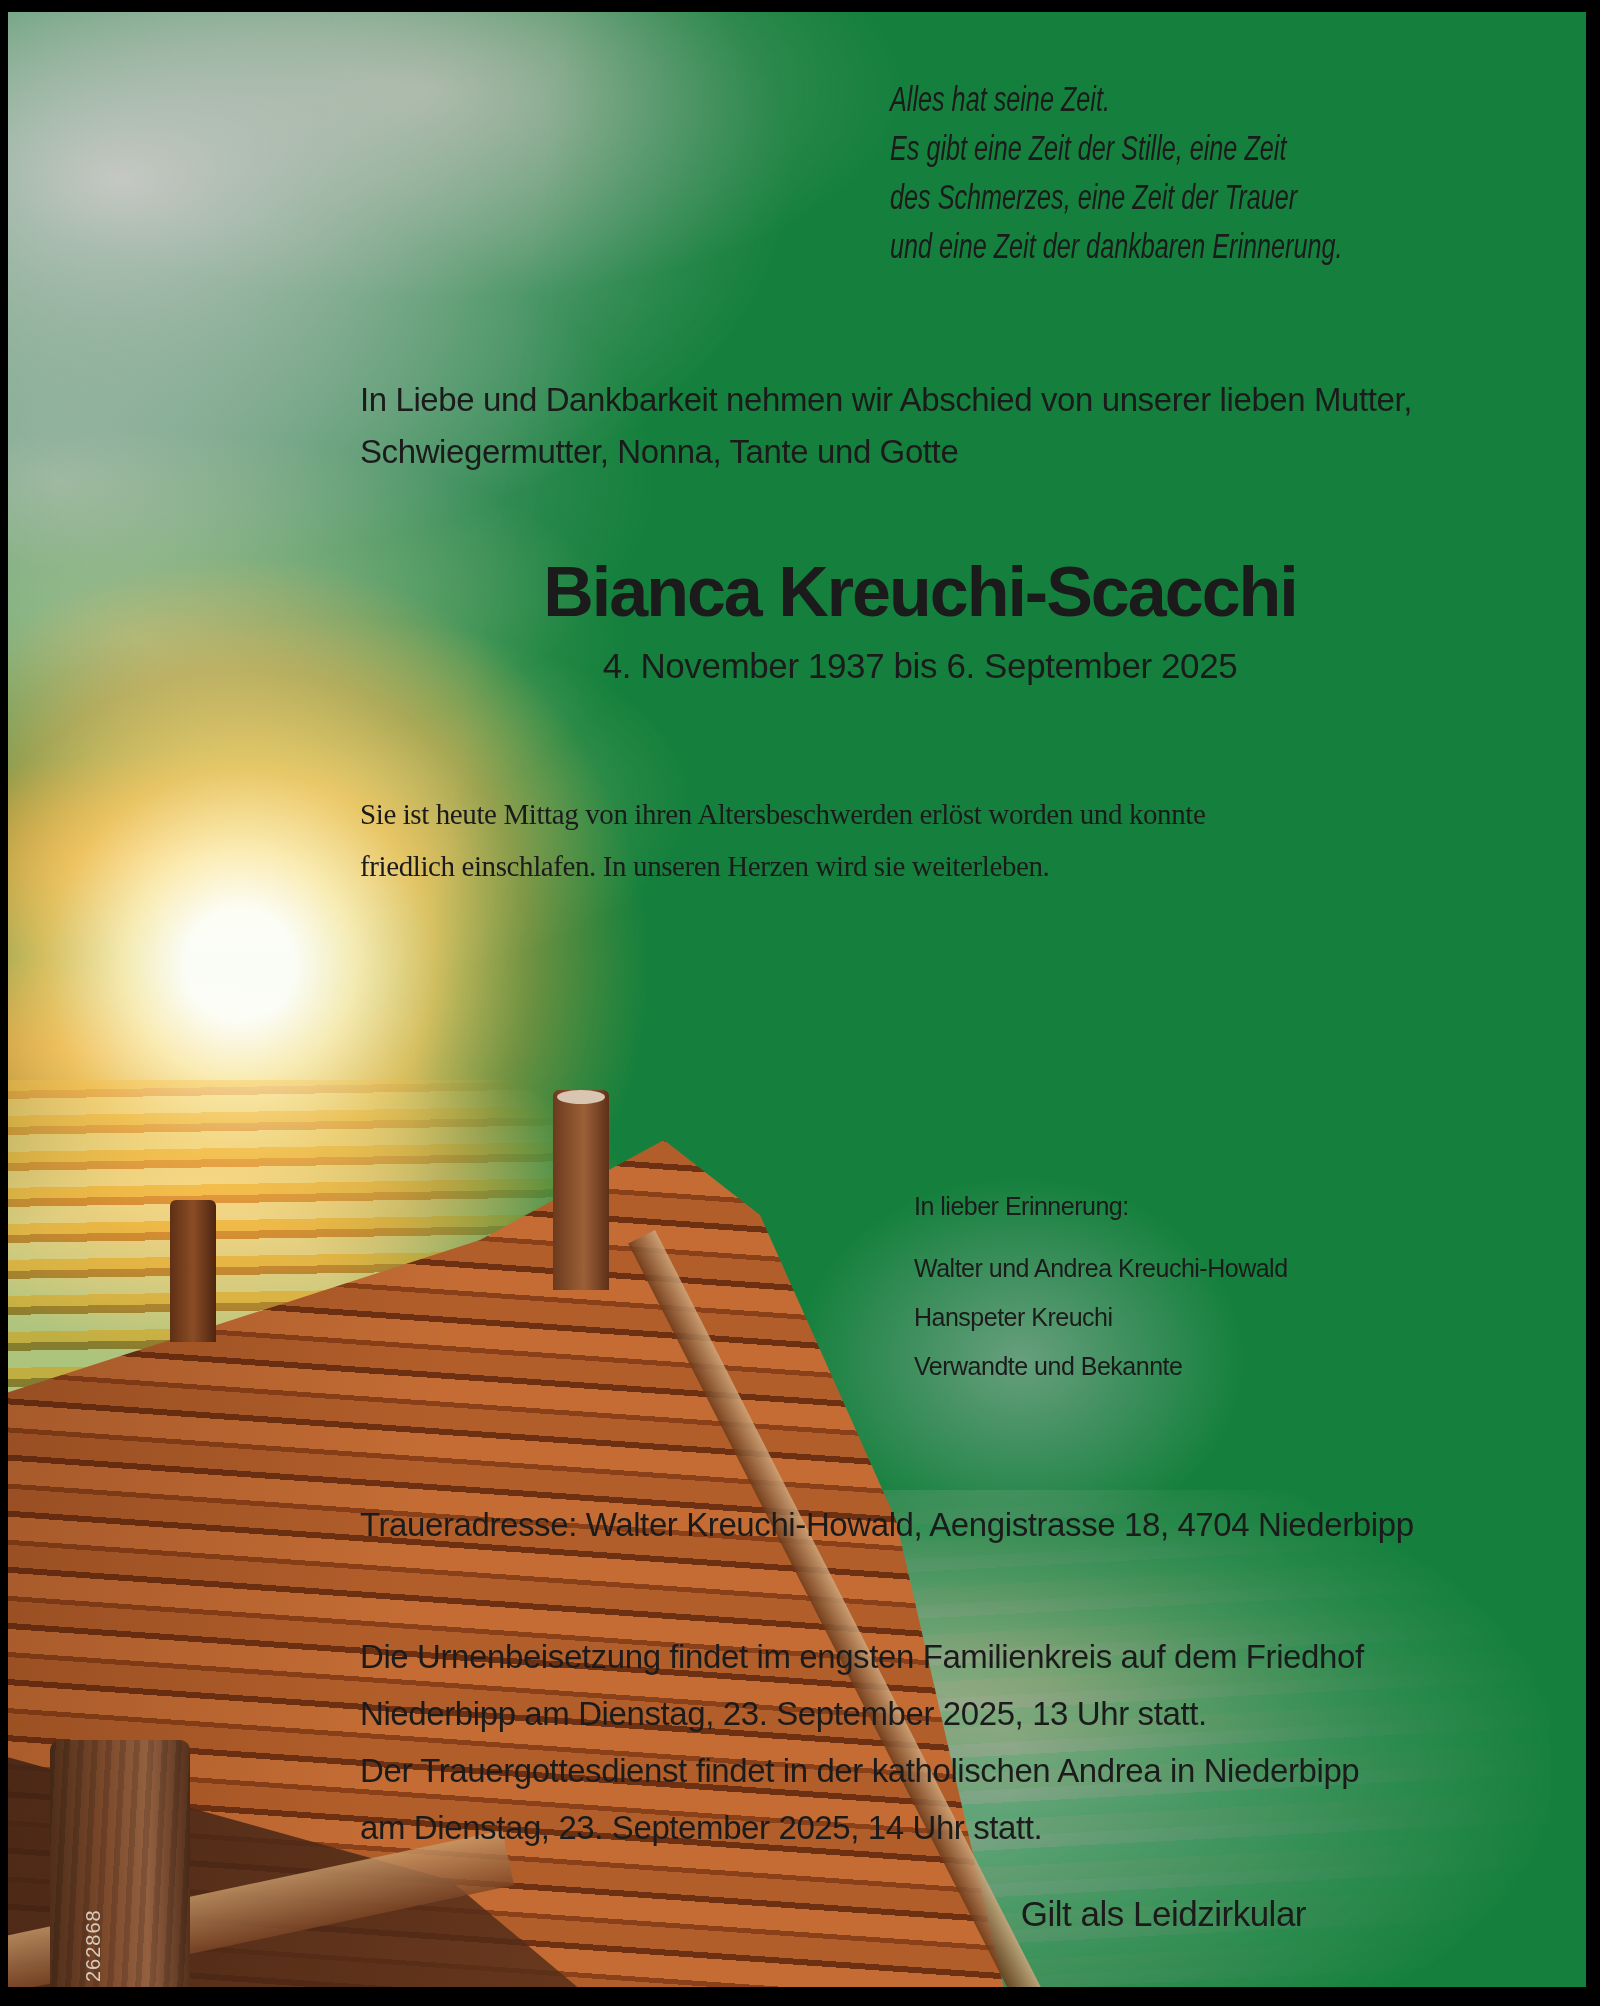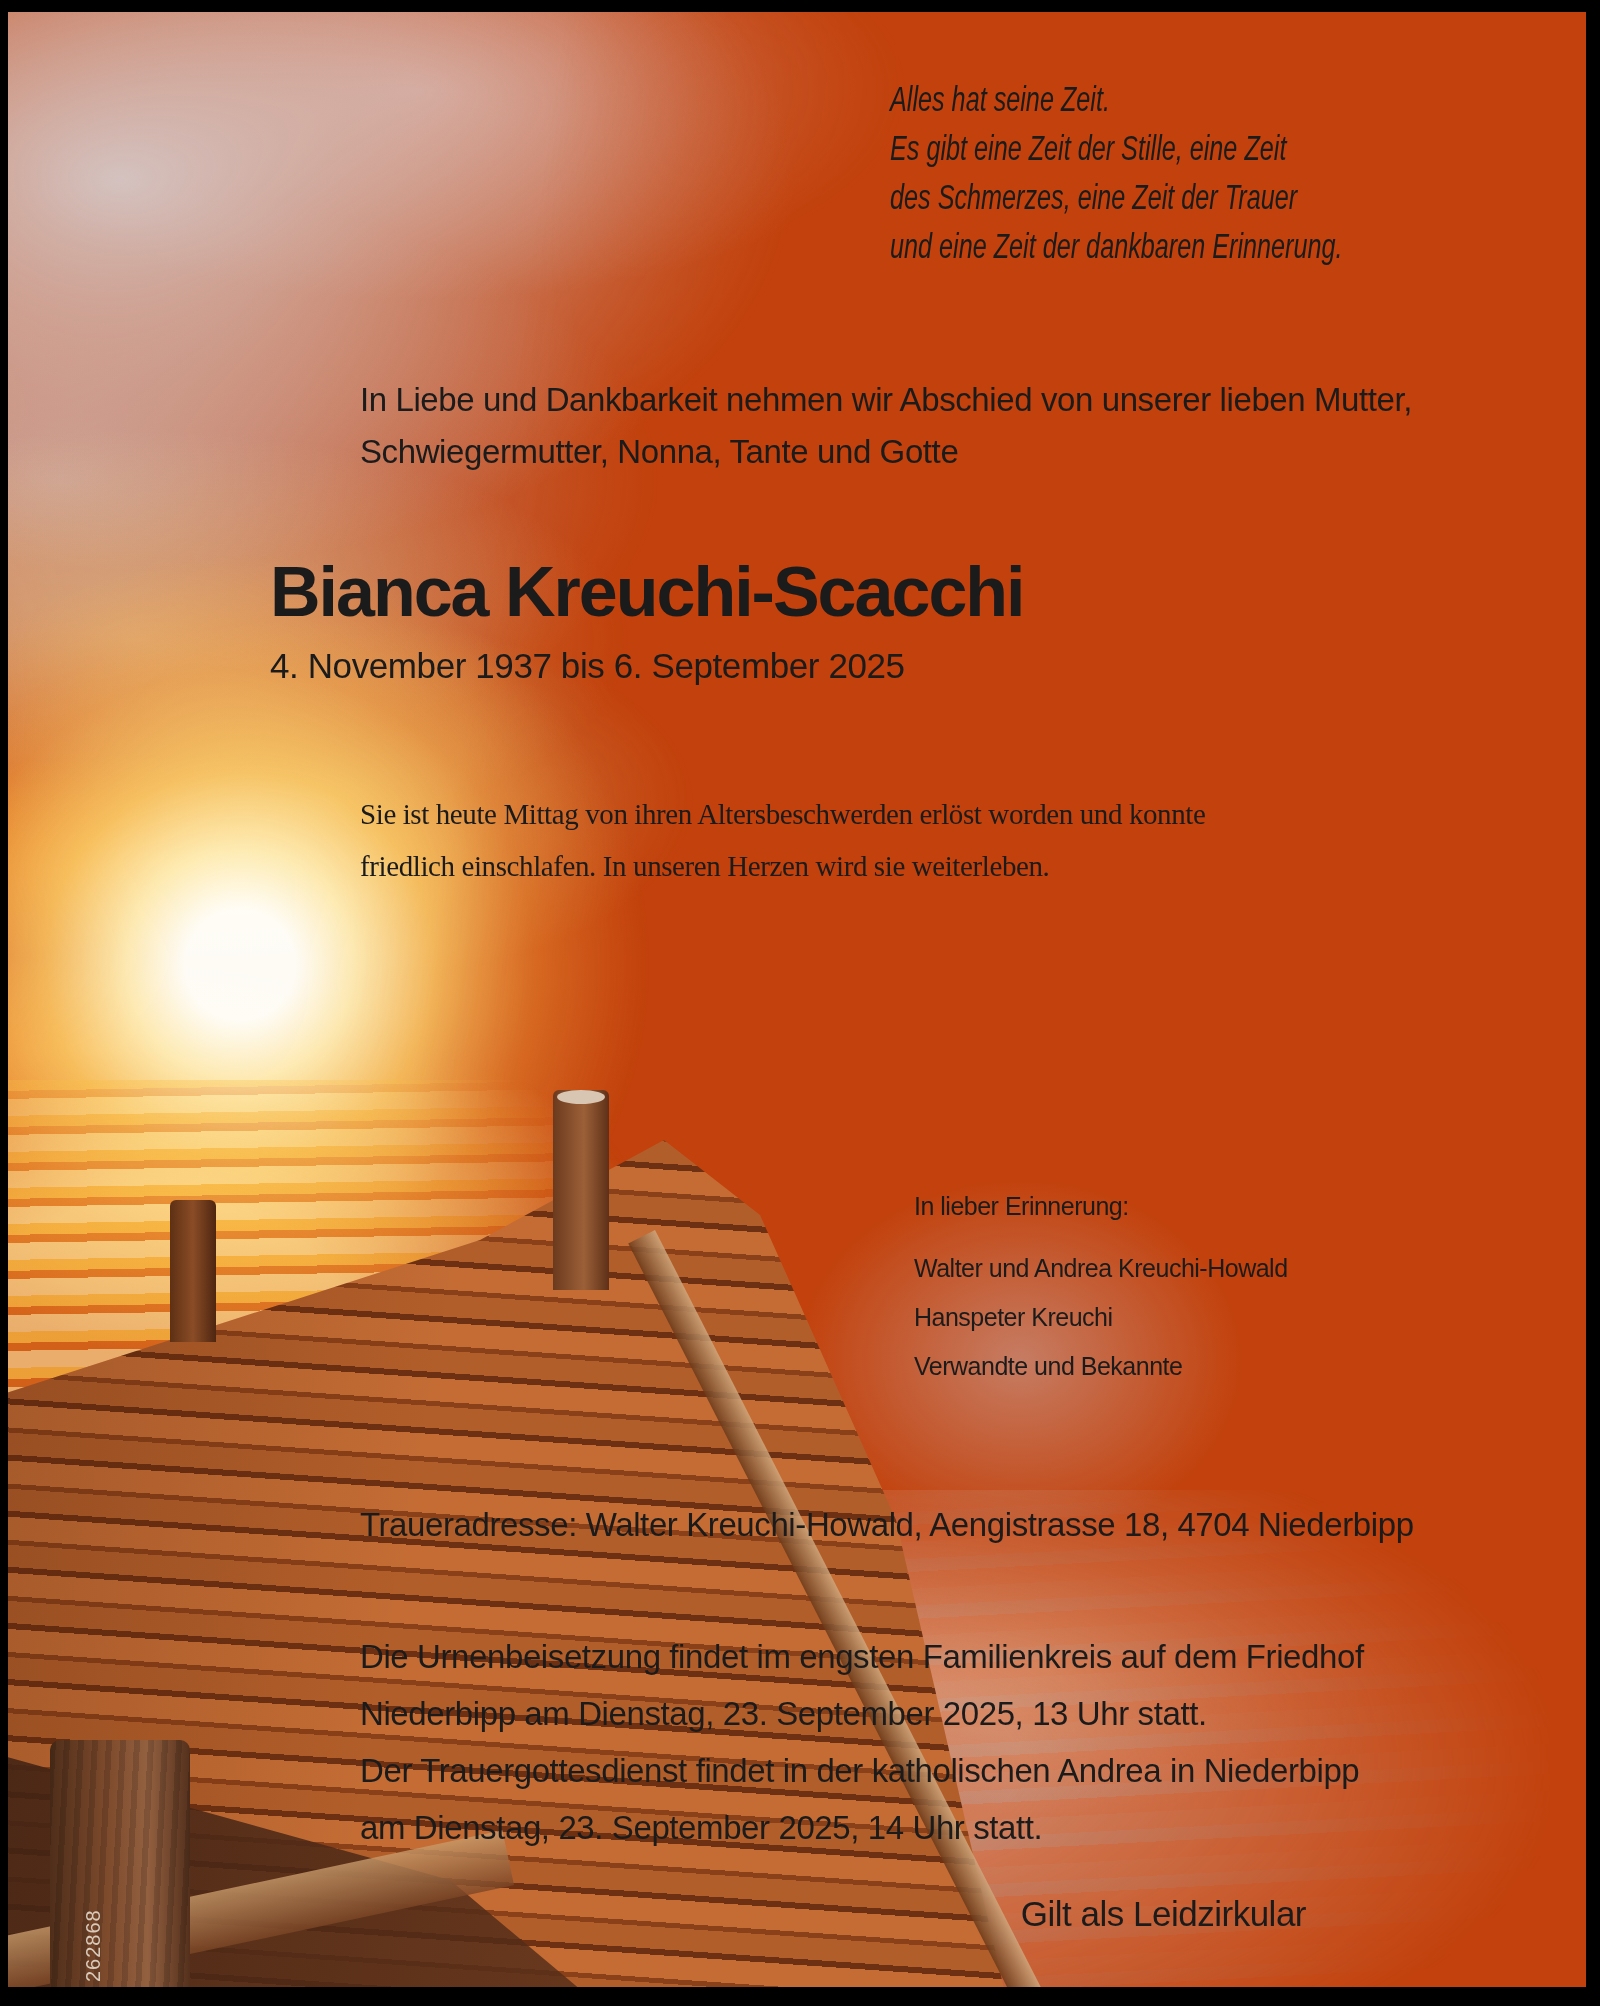--- a/index.html
+++ b/index.html
@@ -1,17 +1,17 @@
 <!DOCTYPE html>
 <html><head>
 <meta charset="utf-8">
 <style>
   html,body{margin:0;padding:0;background:#fff;}
   .page{
-    position:relative;width:1600px;height:2006px;overflow:hidden;background:#c2410c;
+    position:relative;width:1600px;height:2006px;overflow:hidden;background:#15803d;
     font-family:"Liberation Sans",sans-serif;color:#1b1b1b;
   }
   
   .photo{position:absolute;inset:0;z-index:1;}
   .sky{
     position:absolute;inset:0;
     background:
       radial-gradient(circle at 240px 965px, rgba(255,255,250,.98) 0 55px, rgba(255,240,185,.95) 115px, rgba(252,205,105,.82) 195px, rgba(248,170,70,.45) 295px, rgba(248,170,70,0) 410px),
       radial-gradient(ellipse 480px 150px at 150px 860px, rgba(240,150,46,.8), rgba(240,150,46,0) 70%),
       radial-gradient(ellipse 520px 140px at 90px 1050px, rgba(236,138,44,.78), rgba(236,138,44,0) 70%),
@@ -72,21 +72,21 @@
   .frame{position:absolute;background:#000;z-index:5;}
   .frame-top{left:0;top:0;width:100%;height:12px;}
   .frame-left{left:0;top:0;width:8px;height:100%;}
   .frame-right{right:0;top:0;width:14px;height:100%;}
   .frame-bottom{left:0;bottom:0;width:100%;height:19px;}
   
   .txt{position:absolute;z-index:10;letter-spacing:-0.4px;}
   .verse{left:890px;top:74px;font-size:35px;line-height:49px;font-style:italic;
     transform:scaleX(.72);transform-origin:left top;letter-spacing:0;}
   .intro{left:360px;top:374px;font-size:33px;line-height:52px;}
-  .name-block{left:270px;top:556px;width:1300px;}
+  .name-block{left:270px;top:556px;width:1300px;text-align:center;}
   .deceased-name{font-size:70px;font-weight:bold;letter-spacing:-2px;line-height:72px;}
   .life-dates{font-size:35px;margin-top:18px;letter-spacing:-0.4px;}
   .message{left:360px;top:788px;font-size:29px;line-height:52px;font-family:Liberation Serif, serif;}
   .place{left:360px;top:1036px;font-size:33px;line-height:52px;}
   .remembrance{left:914px;top:1182px;font-size:25px;line-height:49px;letter-spacing:-0.5px;}
   .remembrance .heading{margin-bottom:13px;}
   .remembrance .indent{padding-left:42px;}
   .trauer{left:360px;top:1506px;font-size:33px;}
   .funeral{left:360px;top:1628px;font-size:33px;line-height:57px;}
   .footer-note{left:400px;top:1894px;width:906px;text-align:right;font-size:35px;letter-spacing:-0.5px;}

